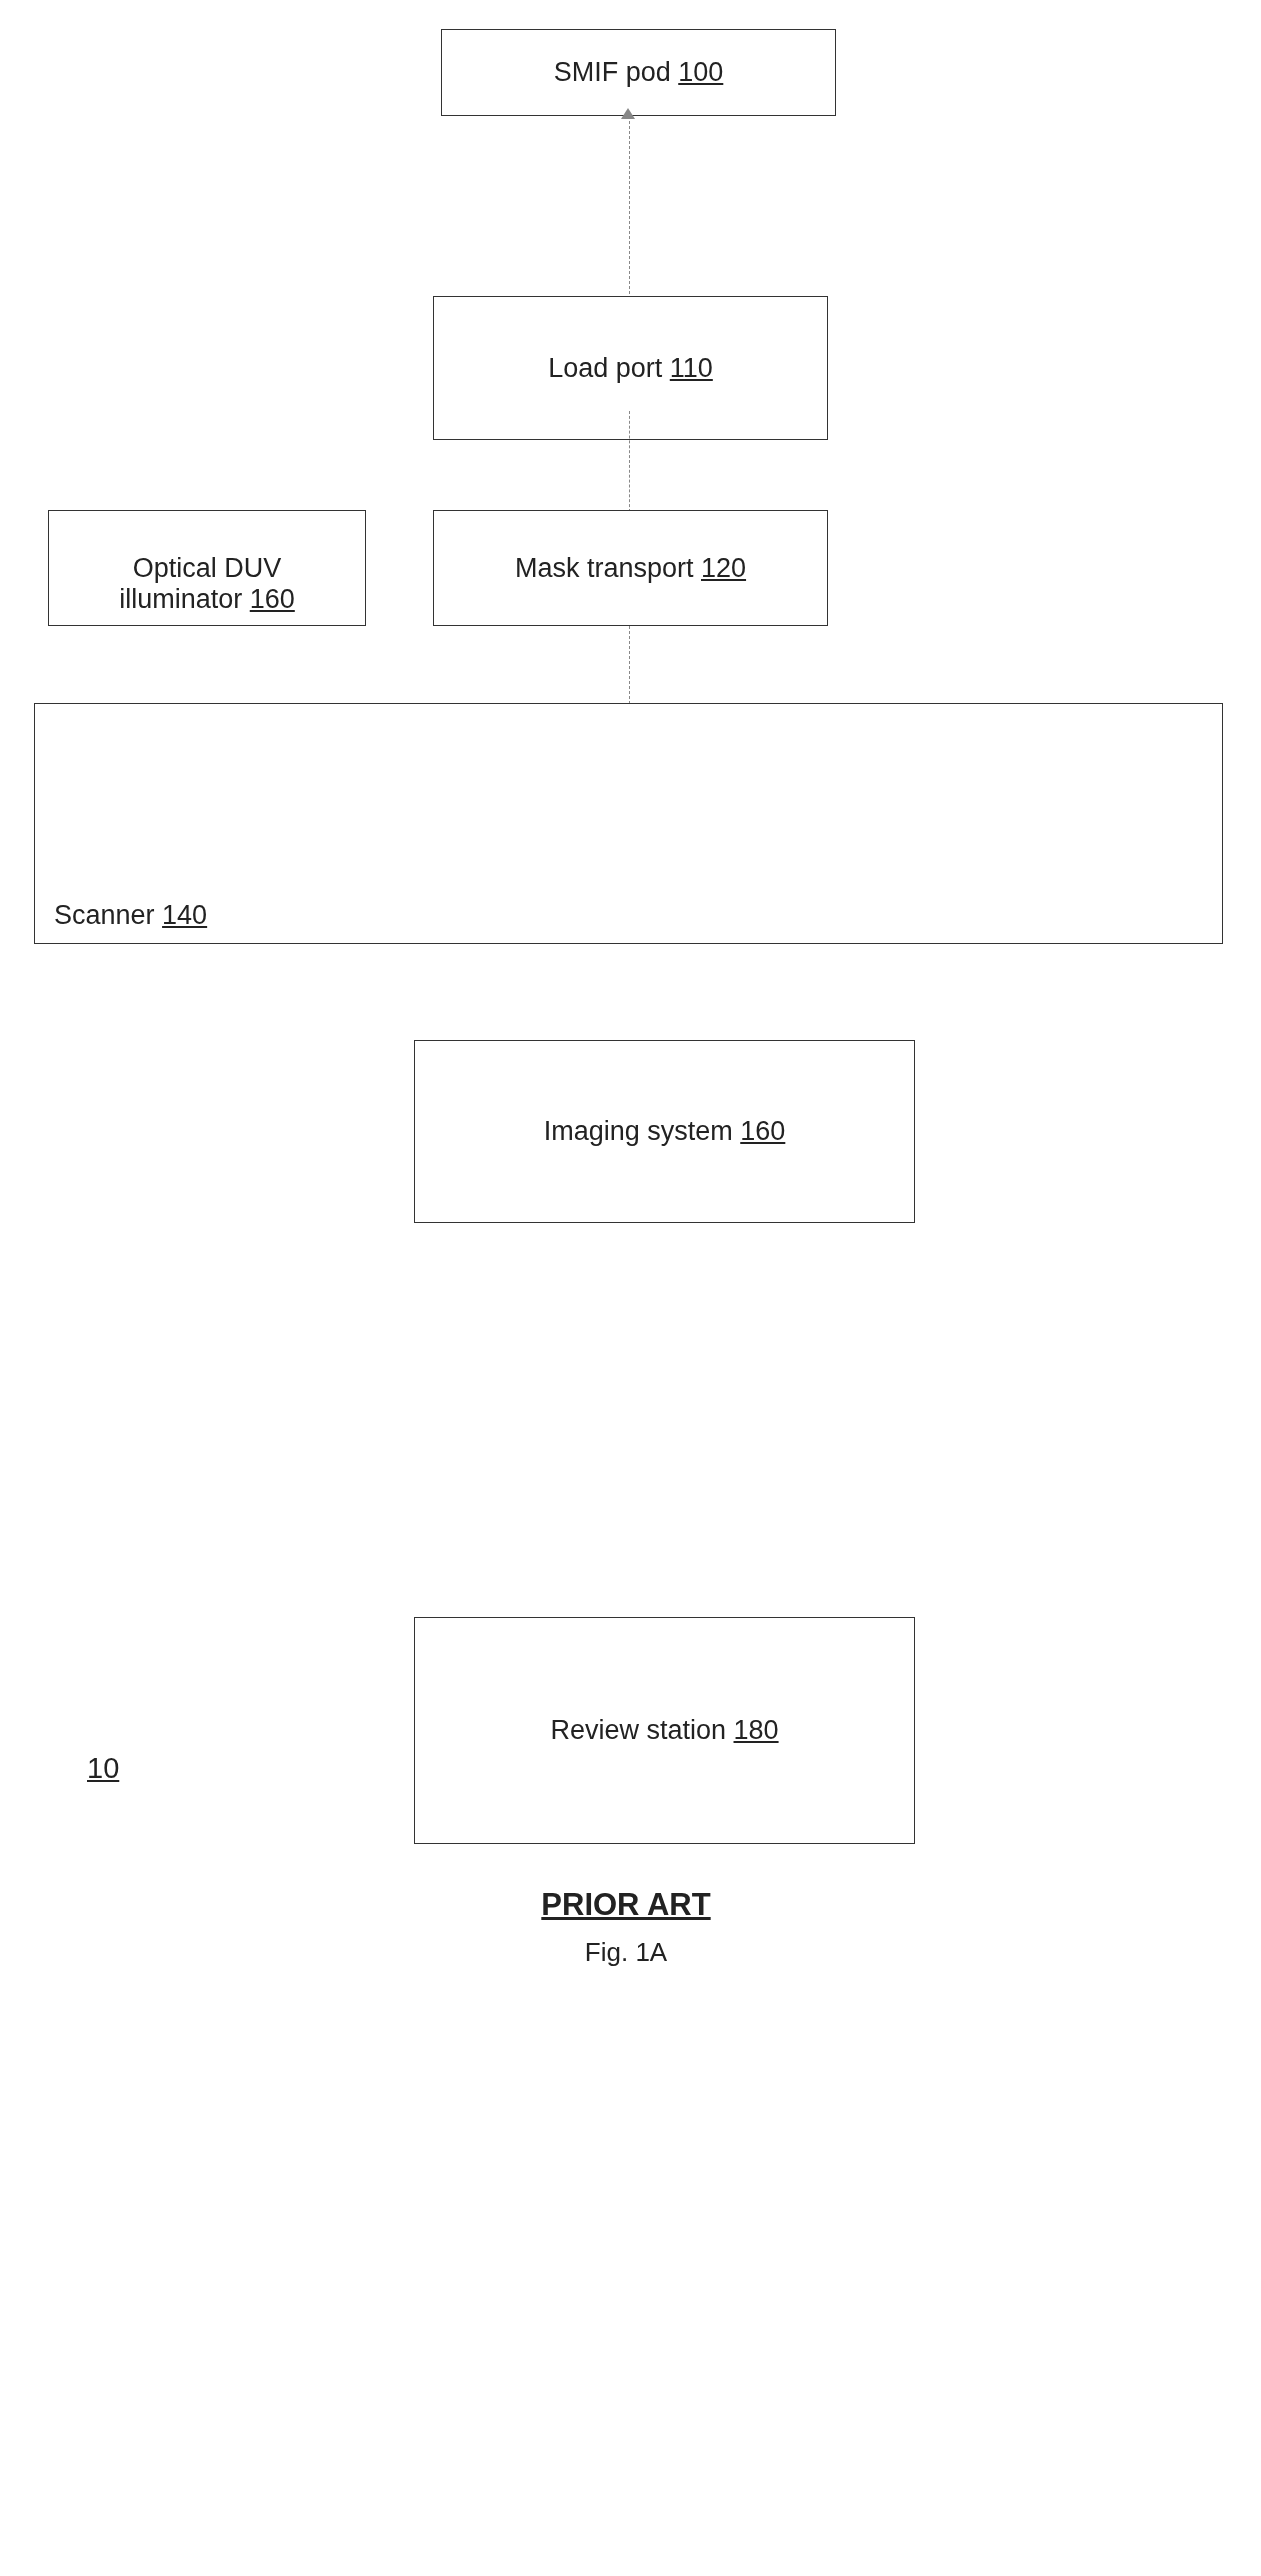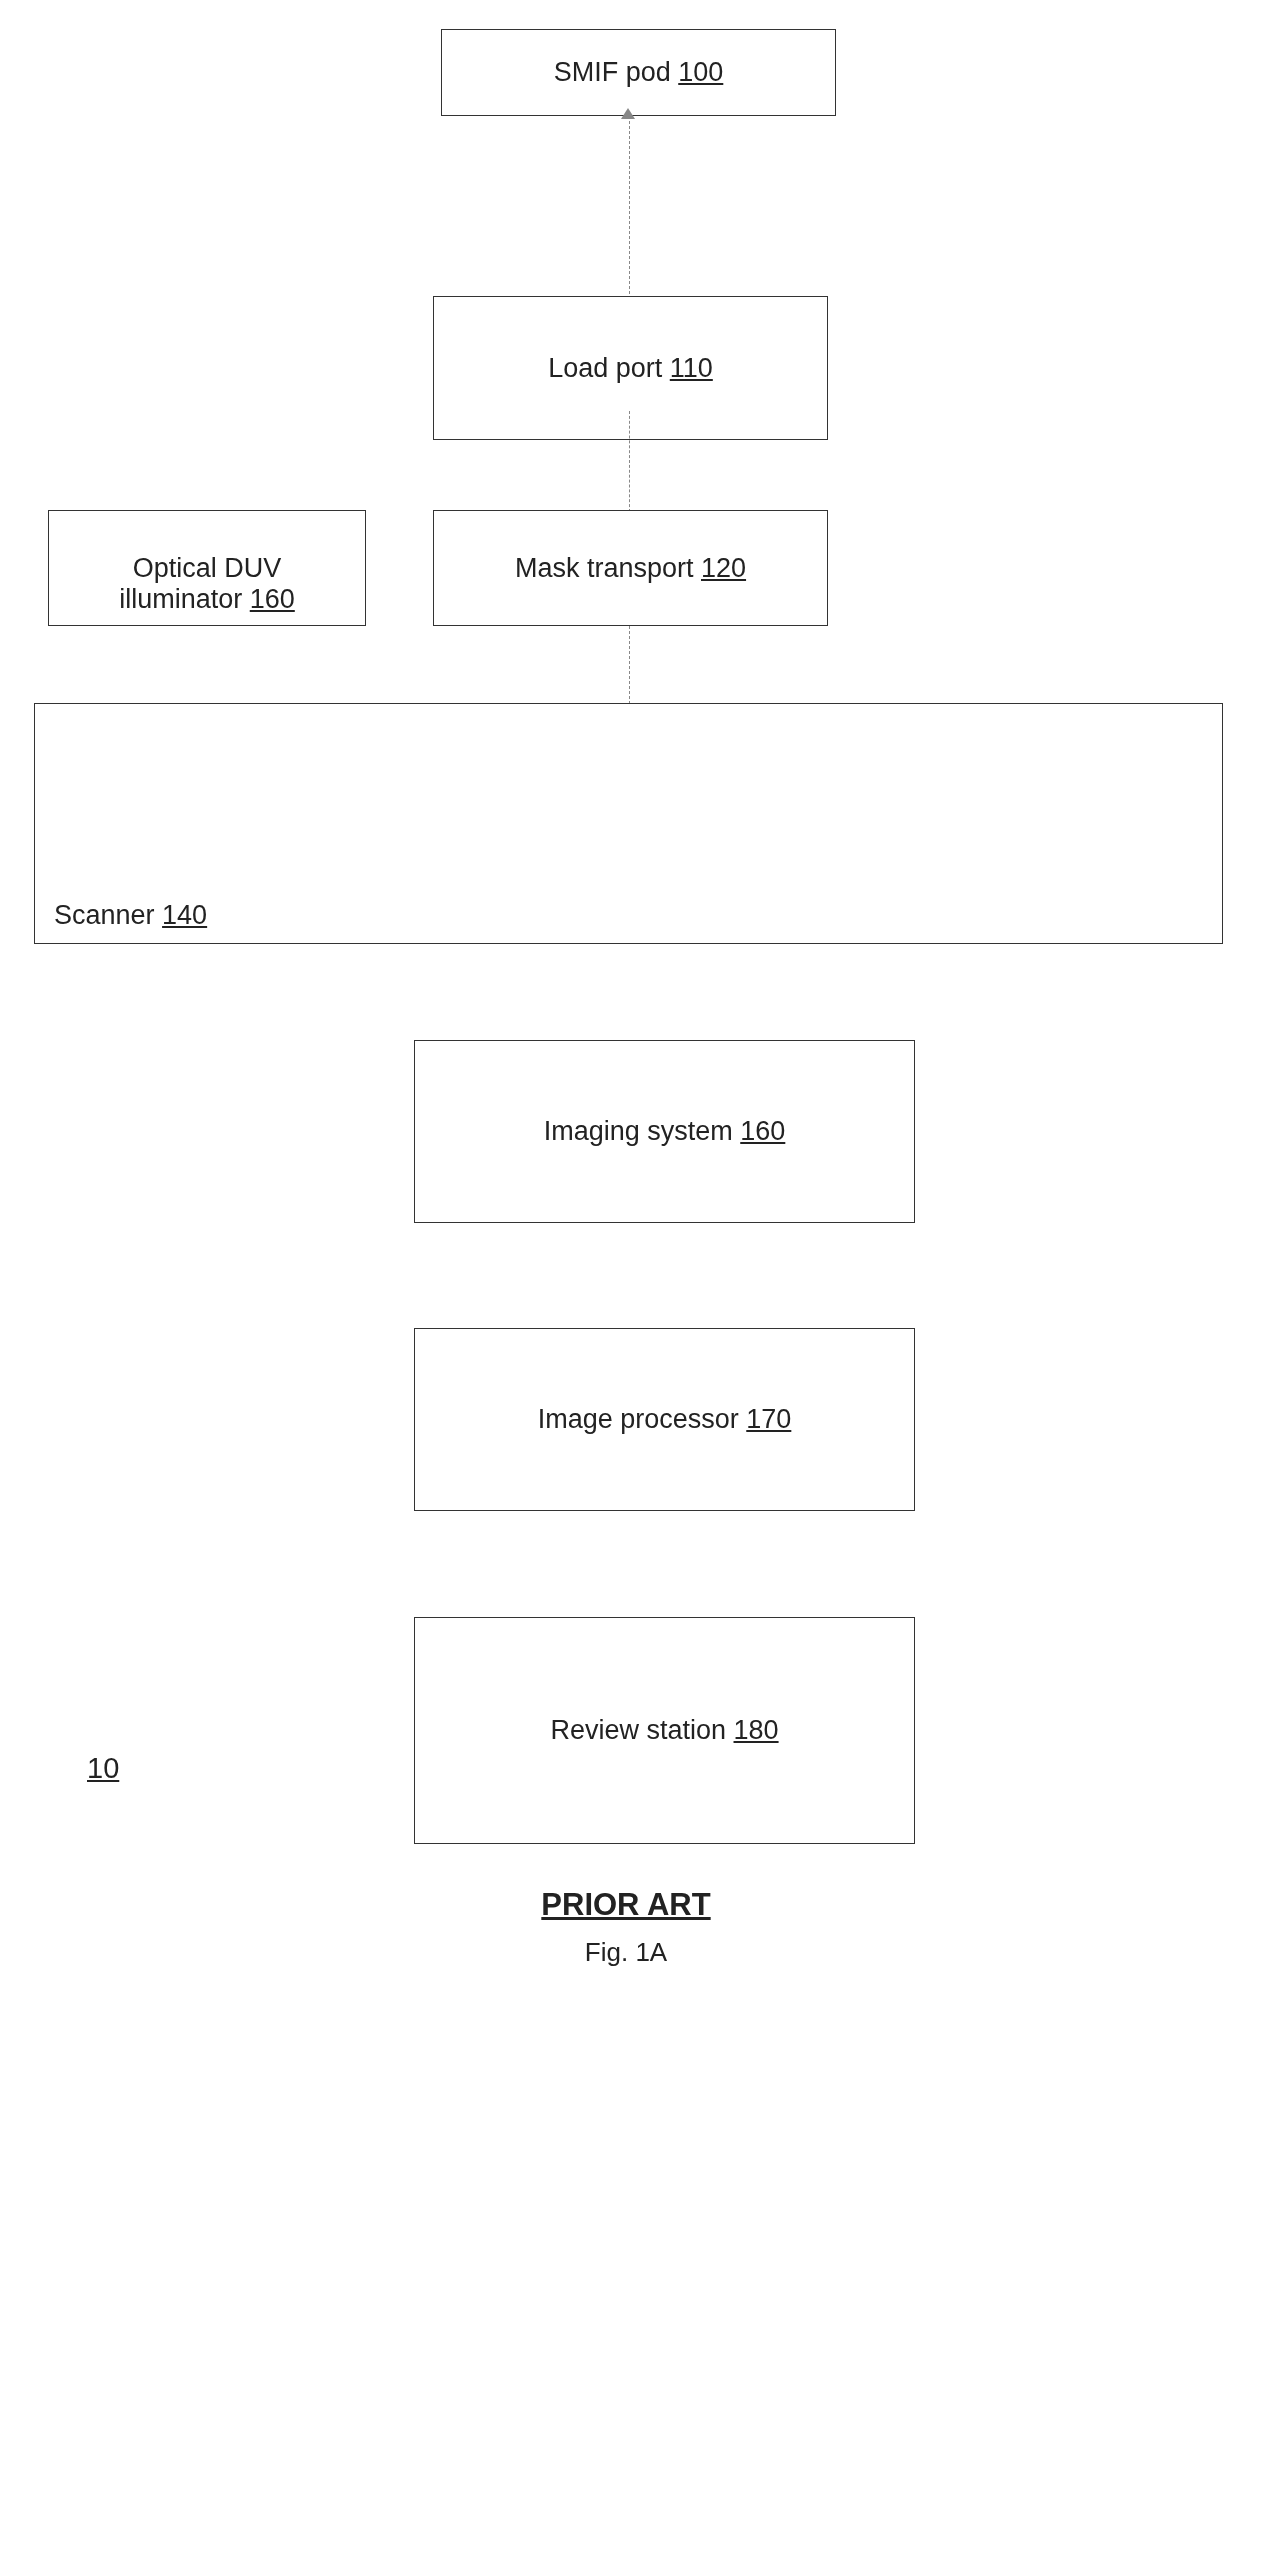--- a/index.html
+++ b/index.html
@@ -133,25 +133,20 @@
     </span>
   </div>
 
 
   <div class="box" style="left: 414px; top: 1040px; width: 501px; height: 183px;">
     <span class="box-label">
       Imaging system <span class="underline">160</span>
     </span>
   </div>
 
-  <div class="box" style="left: 414px; top: 1328px; width: 501px; height: 183px;">
-    <span class="box-label">
-      Image processor <span class="underline">170</span>
-    </span>
-  </div>
 
   <div class="box" style="left: 414px; top: 1617px; width: 501px; height: 227px;">
     <span class="box-label">
       Review station <span class="underline">180</span>
     </span>
   </div>
 
   <div class="bottom-label" style="left: 87px; top: 1752px;">
     <span class="underline">10</span>
   </div>

